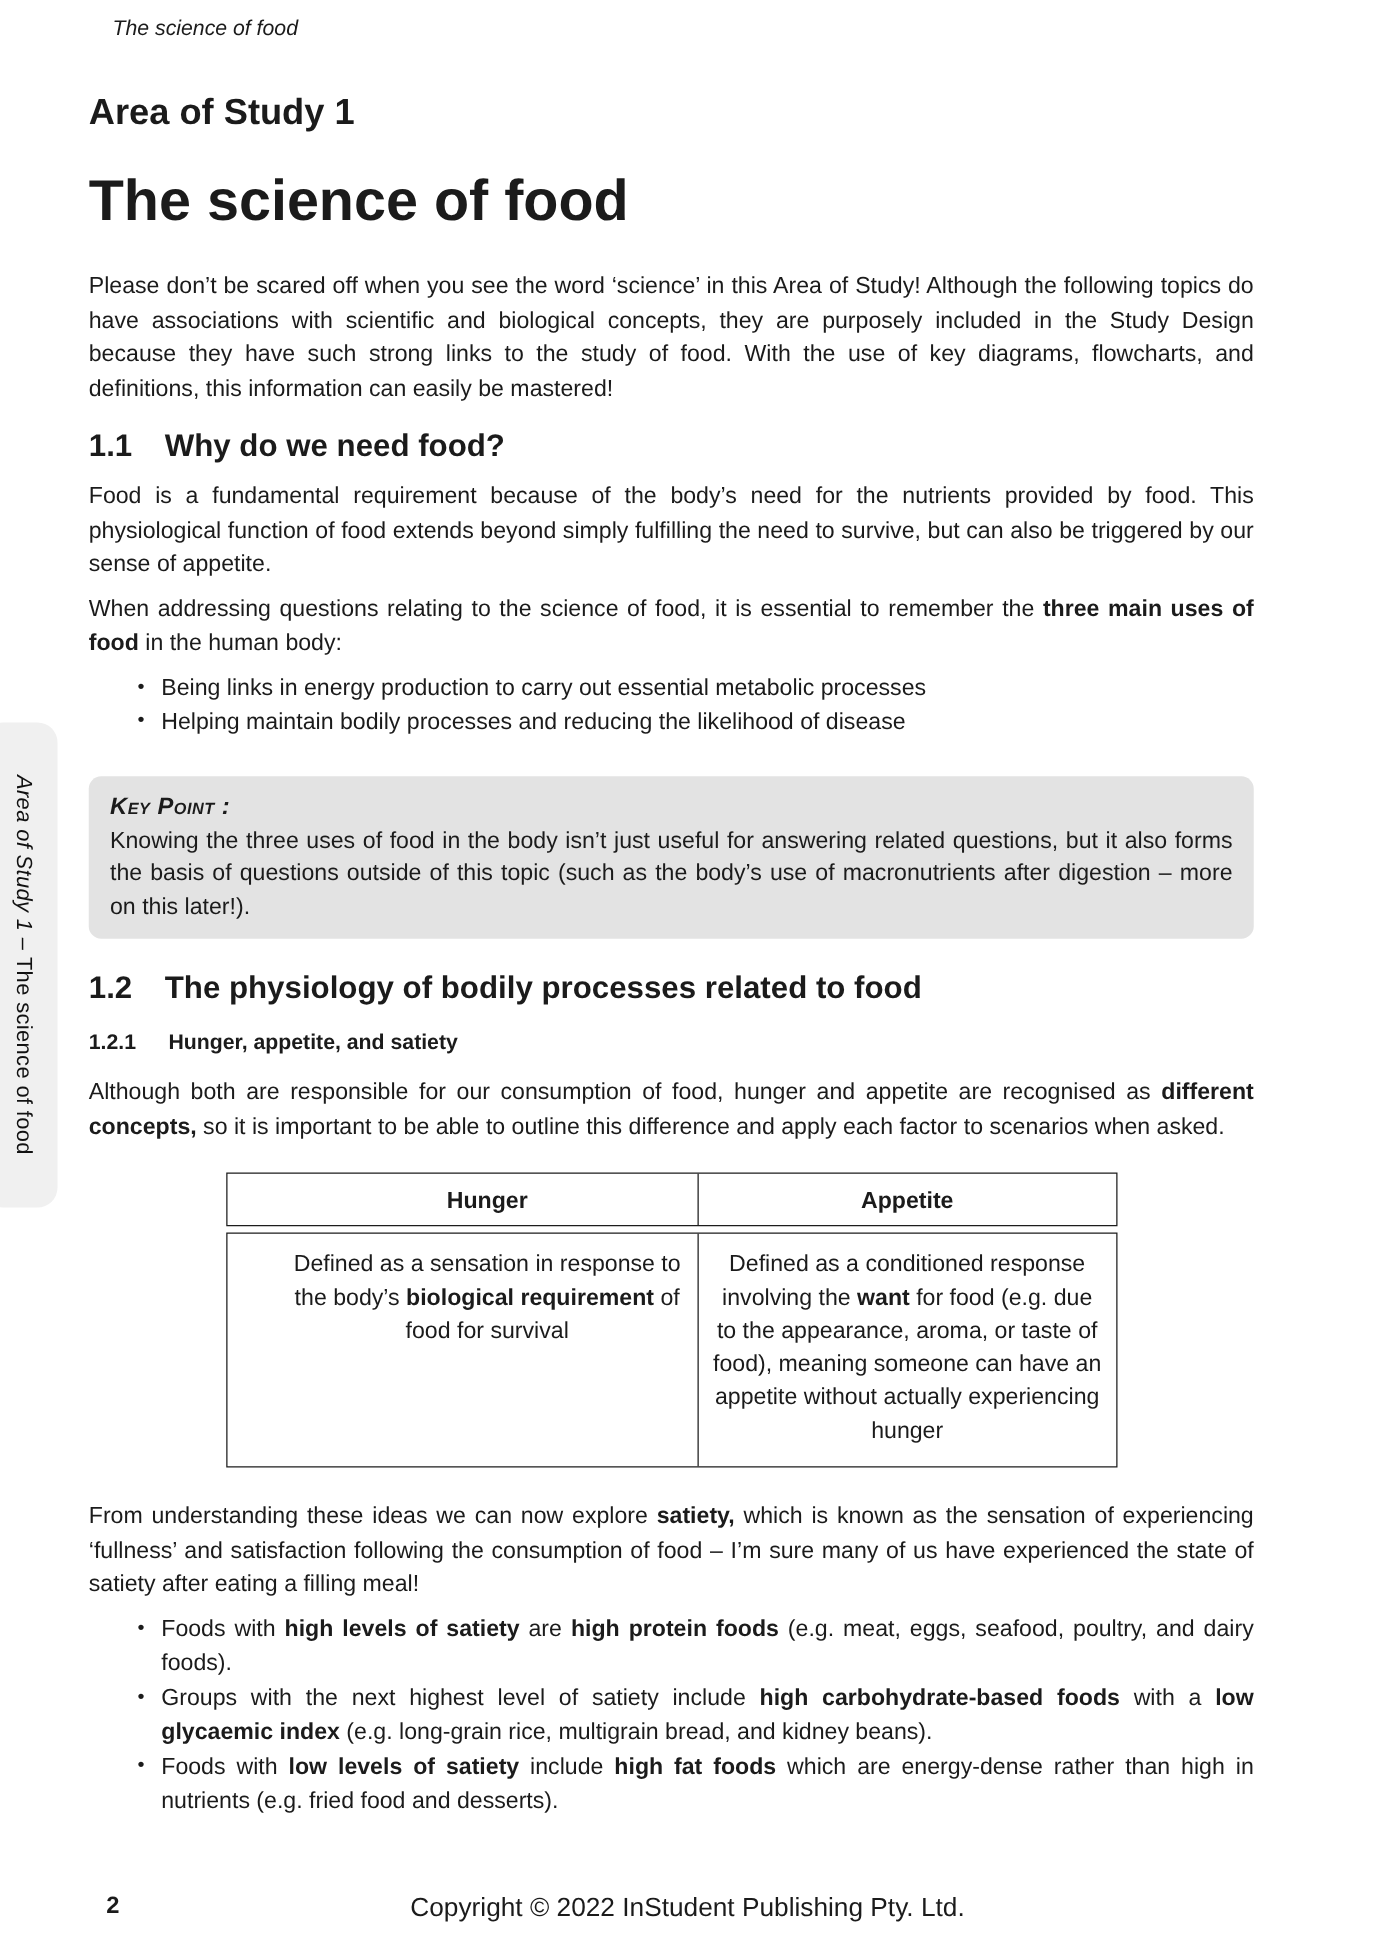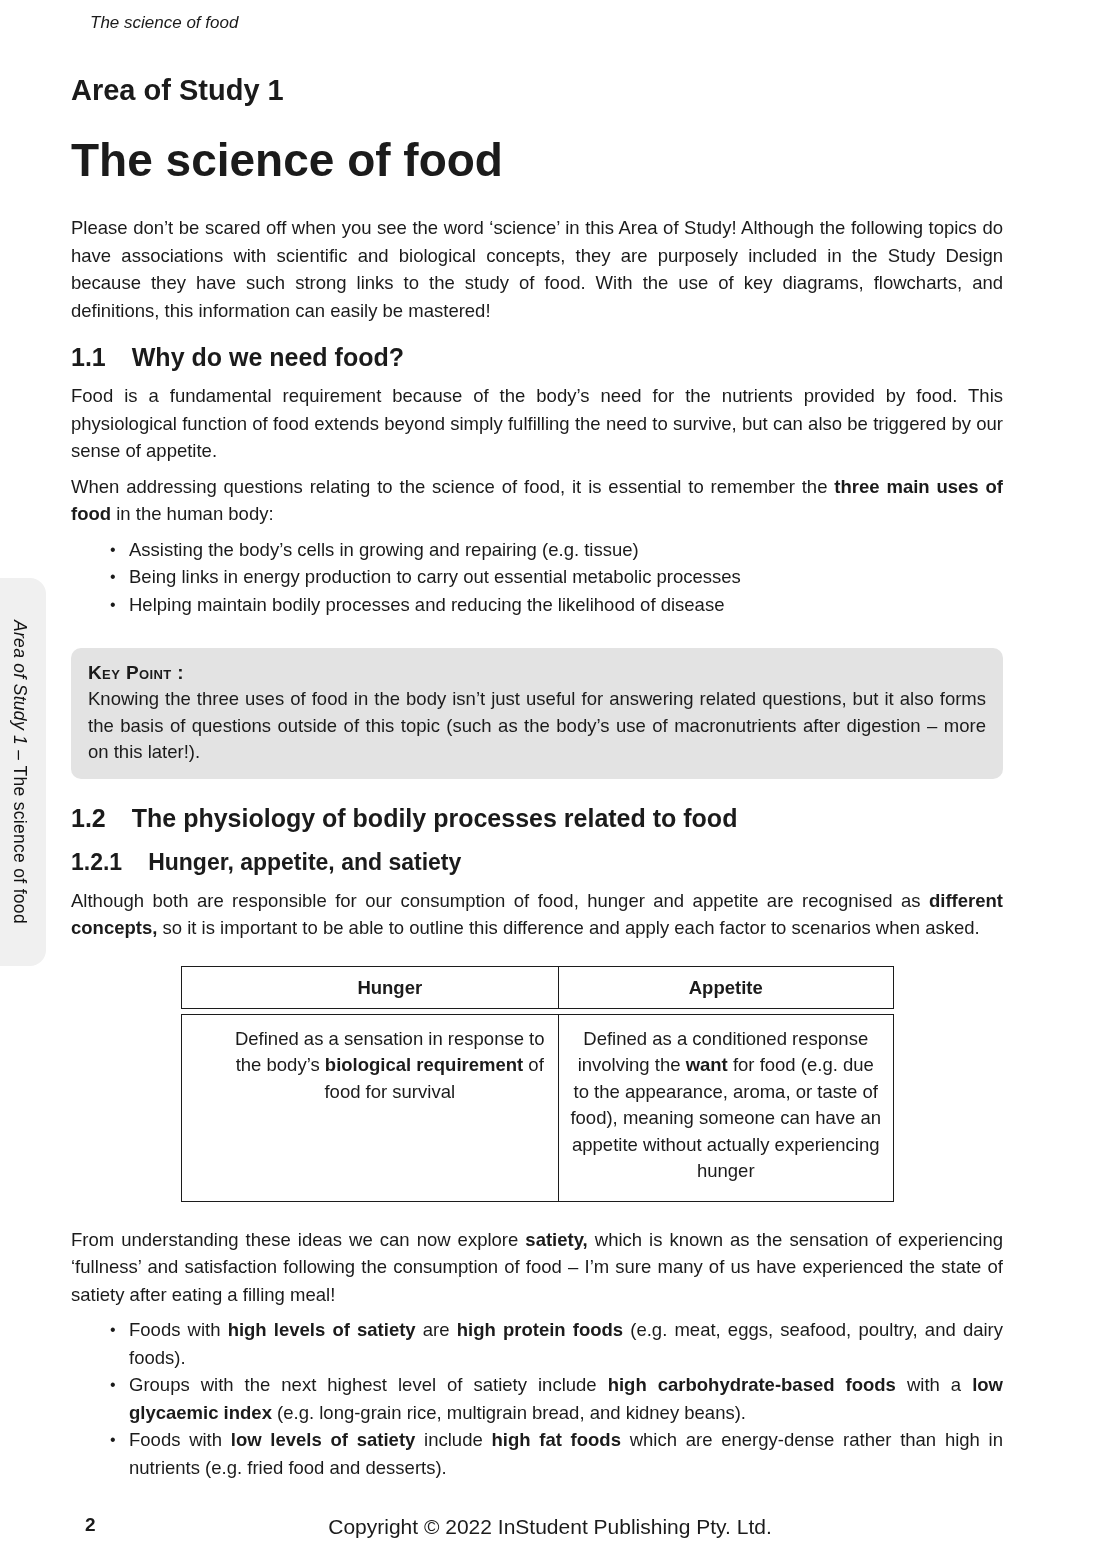--- a/index.html
+++ b/index.html
@@ -22,37 +22,38 @@
     writing-mode:vertical-rl; text-orientation:mixed; white-space:nowrap;
     font-size:17.5px; color:#111; letter-spacing:0.3px; margin-left:6px;
   }
   .content{position:absolute; top:0; left:71px; width:932px;}
   .kicker{font-size:29px; line-height:36px; font-weight:bold; margin:72px 0 0;}
   .title{font-size:46px; line-height:52px; font-weight:bold; margin:26px 0 28px;}
   p{font-size:18.5px; line-height:27.5px; margin:0 0 8px; text-align:justify;}
   p.para{margin-bottom:18px;}
   .sec{font-size:25px; line-height:30px; font-weight:bold; margin:18px 0 10px;}
   .sec .num, .subsec .num{margin-right:26px;}
-  .subsec{font-size:23px; line-height:26px; font-weight:bold; margin:16px 0 12px;}
+  .subsec{font-size:17px; line-height:26px; font-weight:bold; margin:16px 0 12px;}
   ul.bullets{list-style:none; margin:8px 0 0; padding:0 0 0 37px;}
   ul.bullets li{
     position:relative; font-size:18.5px; line-height:27.5px;
     padding-left:21px; text-align:justify; margin:0;
   }
   ul.bullets li::before{
     content:"\2022"; position:absolute; left:2px; top:0; font-size:16px;
   }
   ul.uses{margin-bottom:30px;}
   .keypoint{
     background:var(--key-point-bg,#e3e3e3); border-radius:10px;
     padding:11px 17px 13px; margin:0 0 24px;
   }
   .kp-label{
     font-variant:small-caps; font-weight:bold; font-size:19px; line-height:27px;
     letter-spacing:0.4px;
+    font-style:italic;
   }
   .kp-body{font-size:18.5px; line-height:26.5px; text-align:justify;}
   .tablewrap{margin:24px 0 24px 110px; width:713px;}
   .trow{
     display:grid; grid-template-columns:1fr 1fr;
     border:1px solid #1c1c1c;
     padding-left:40px;
   }
   .trow .tcell + .tcell{border-left:1px solid #1c1c1c;}
   .thead .tcell{
@@ -87,21 +88,20 @@
     <h1 class="title">The science of food</h1>
 
     <p class="para"><span>Please don’t be scared off when you see the word ‘science’ in this Area of Study!  Although the following topics do have associations with scientific and biological concepts, they are purposely included in the Study Design because they have such strong links to the study of food.  With the use of key diagrams, flowcharts, and definitions, this information can easily be mastered!</span></p>
 
     <h2 class="sec"><span class="num">1.1</span><span>Why do we need food?</span></h2>
 
     <p><span>Food is a fundamental requirement because of the body’s need for the nutrients provided by food.  This physiological function of food extends beyond simply fulfilling the need to survive, but can also be triggered by our sense of appetite.</span></p>
     <p><span>When addressing questions relating to the science of food, it is essential to remember the </span><span class="b">three main uses of food</span><span> in the human body:</span></p>
 
     <ul class="bullets uses">
-      <li><span>Assisting the body’s cells in growing and repairing (e.g. tissue)</span></li>
       <li><span>Being links in energy production to carry out essential metabolic processes</span></li>
       <li><span>Helping maintain bodily processes and reducing the likelihood of disease</span></li>
     </ul>
 
     <div class="keypoint">
       <div class="kp-label">Key Point :</div>
       <div class="kp-body"><span>Knowing the three uses of food in the body isn’t just useful for answering related questions, but it also forms the basis of questions outside of this topic (such as the body’s use of macronutrients after digestion – more on this later!).</span></div>
     </div>
 
     <h2 class="sec"><span class="num">1.2</span><span>The physiology of bodily processes related to food</span></h2>

